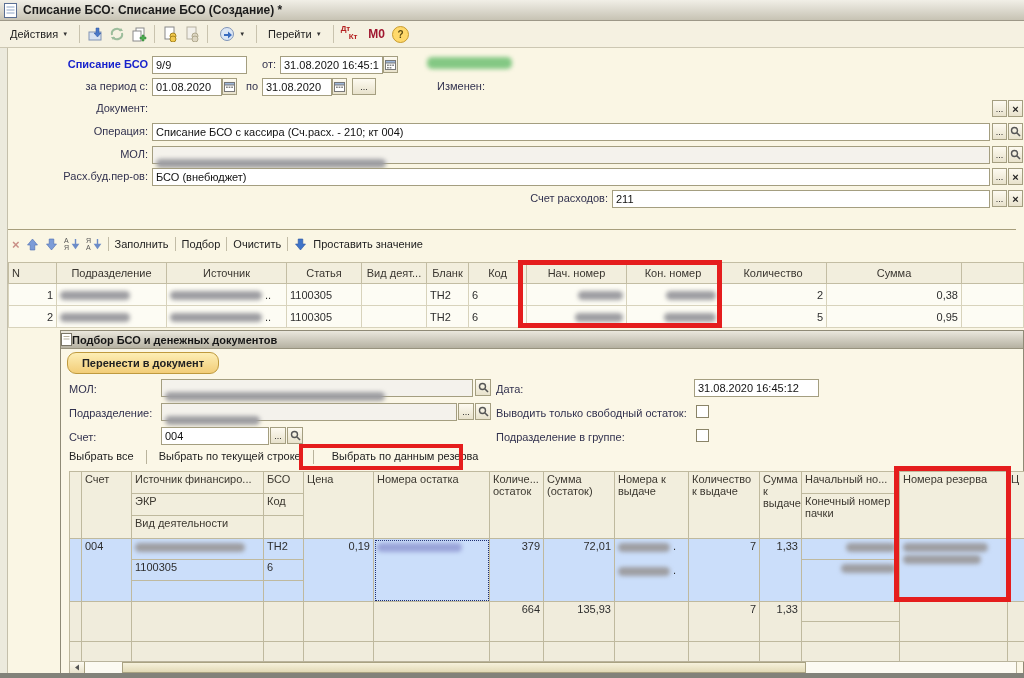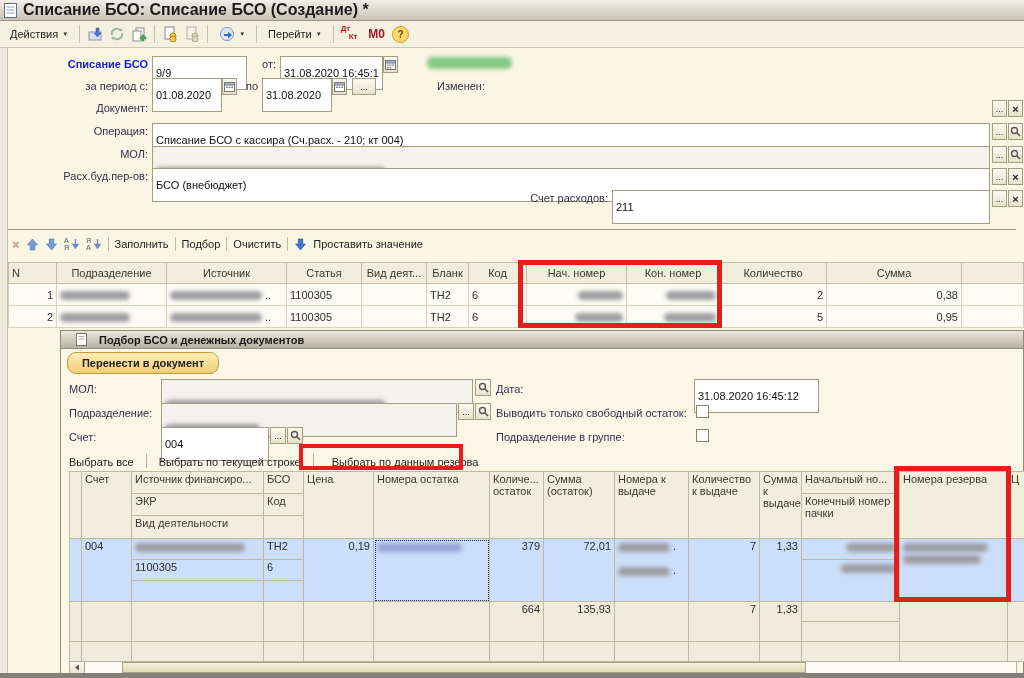--- a/index.html
+++ b/index.html
@@ -2,35 +2,35 @@
 <html><head>
 <meta charset="utf-8">
 <style>
   html,body{margin:0;padding:0;}
   .screen{position:relative;width:1024px;height:678px;background:#faf6e4;overflow:hidden;
           font-family:"Liberation Sans",sans-serif;font-size:11px;color:#2e2e2e;}
   
   .titlebar{position:absolute;left:0;top:0;width:1024px;height:21px;
             background:linear-gradient(#f1efe7,#c7c3b4);border-bottom:1px solid #9d9888;
             display:flex;align-items:center;gap:6px;padding-left:4px;box-sizing:border-box;
-            font-weight:bold;font-size:16px;color:#1c1c1c;}
+            font-weight:bold;font-size:12px;color:#1c1c1c;}
   
   .toolbar{position:absolute;left:0;top:21px;width:1024px;height:27px;background:#f5f1e1;
            border-bottom:1px solid #ccc7b2;display:flex;align-items:center;padding:0 4px;gap:2px;box-sizing:border-box;}
   .tbtn{height:20px;display:flex;align-items:center;gap:4px;padding:0 6px;border-radius:2px;color:#222;cursor:default;}
   .tico{width:20px;height:20px;display:flex;align-items:center;justify-content:center;}
   .sep{width:1px;height:18px;background:#c9c3ae;margin:0 3px;}
   .dd{font-size:6px;color:#333;}
   .helpdot{width:15px;height:15px;border-radius:50%;background:#ffd96b;border:1px solid #c79b2f;
            display:flex;align-items:center;justify-content:center;font-weight:bold;color:#5c4a10;font-size:10px;}
   
   .lbl{position:absolute;color:#32324f;white-space:nowrap;}
   .lblr{text-align:right;}
   .inp{position:absolute;background:#fff;border:1px solid #a49e80;height:17px;line-height:15px;
-       padding:16px 3px;box-sizing:border-box;font-family:"Liberation Sans",sans-serif;font-size:11px;color:#111;}
+       padding:8px 3px;box-sizing:border-box;font-family:"Liberation Sans",sans-serif;font-size:11px;color:#111;}
   input.inp{outline:none;}
   .sq{position:absolute;width:15px;height:17px;background:linear-gradient(#fdfaf0,#e8e2cc);
       border:1px solid #a49e80;box-sizing:border-box;display:flex;align-items:center;justify-content:center;
       font-size:9px;color:#222;padding:0;}
   .bl{display:inline-block;height:9px;border-radius:5px;background:#9e9ea2;filter:blur(2.2px);vertical-align:middle;}
   .bl-g{background:#84c884;height:12px;}
   .bl-d{background:#99a3d8;}
   
   .tabs{position:absolute;left:8px;top:208px;height:22px;display:flex;gap:3px;align-items:flex-end;}
   .tab{border:1px solid #a79e7c;border-bottom:none;border-radius:4px 4px 0 0;padding:3px 12px;
@@ -49,28 +49,28 @@
   .t2 {width:956px;border:1px solid #8f8968;}
   .t2 th,.t2 td{border:1px solid #bfb99e;padding:1px 3px;font-weight:normal;overflow:hidden;}
   .t2 thead th{background:#f2eedd;text-align:left;vertical-align:top;color:#3c3830;margin-top:24px;}
   .t2 td{background:#f0ecdc;vertical-align:top;}
   .t2 tr.selr td{background:#cbdefa;}
   .t2 td.selcell{background:#5066c6;}
   .t2 td.acell{background:#4a60c2;outline:1px dotted #1c2c6e;outline-offset:-2px;}
   
   .dialog{position:absolute;left:60px;top:330px;width:964px;height:348px;background:#fbf7e7;
           border:1px solid #8f8a76;box-sizing:border-box;z-index:10;}
-  .dtitle{height:17px;background:linear-gradient(#eae7dd,#b5b1a1);display:flex;align-items:center;gap:12px;
-          padding:0 15px;font-weight:bold;color:#161616;border-bottom:1px solid #98937f;}
+  .dtitle{height:17px;background:linear-gradient(#eae7dd,#b5b1a1);display:flex;align-items:center;gap:0;
+          padding:0 0;font-weight:bold;color:#161616;border-bottom:1px solid #98937f;}
   .ybtn{position:absolute;left:6px;top:21px;width:152px;height:22px;background:linear-gradient(#fdeeb5,#f2cd78);
         border:1px solid #bf9a3e;border-radius:9px;font-weight:bold;font-family:"Liberation Sans",sans-serif;
         font-size:11px;color:#222;}
   .cb{position:absolute;width:13px;height:13px;background:#fff;border:1px solid #8a8468;box-sizing:border-box;}
   .link{white-space:nowrap;color:#222;}
-  .links{position:absolute;left:8px;top:119px;height:18px;display:flex;align-items:flex-end;gap:12px;}
+  .links{position:absolute;left:8px;top:119px;height:18px;display:flex;align-items:flex-start;gap:12px;}
   .vline{width:1px;height:14px;background:#b9b39c;}
   
   .hscroll{position:absolute;left:8px;top:330px;width:948px;height:13px;background:#fcfaf2;border:1px solid #b9b39c;box-sizing:border-box;}
   .thumb{position:absolute;left:52px;top:0;width:684px;height:11px;background:linear-gradient(#f6f1dc,#e2dab6);border:1px solid #a9a282;box-sizing:border-box;}
   .sarrow{position:absolute;left:0;top:0;width:14px;height:11px;background:linear-gradient(#fdfaf0,#e8e2cc);border-right:1px solid #a9a282;
           display:flex;align-items:center;justify-content:center;}
   
   .redbox{position:absolute;border:5px solid #e51d1d;box-sizing:border-box;z-index:30;}
   .redbox.thin{border-width:4px;}
   .frameL{position:absolute;left:0;top:48px;width:7px;height:625px;background:#eceadd;border-right:1px solid #c4bfab;}

